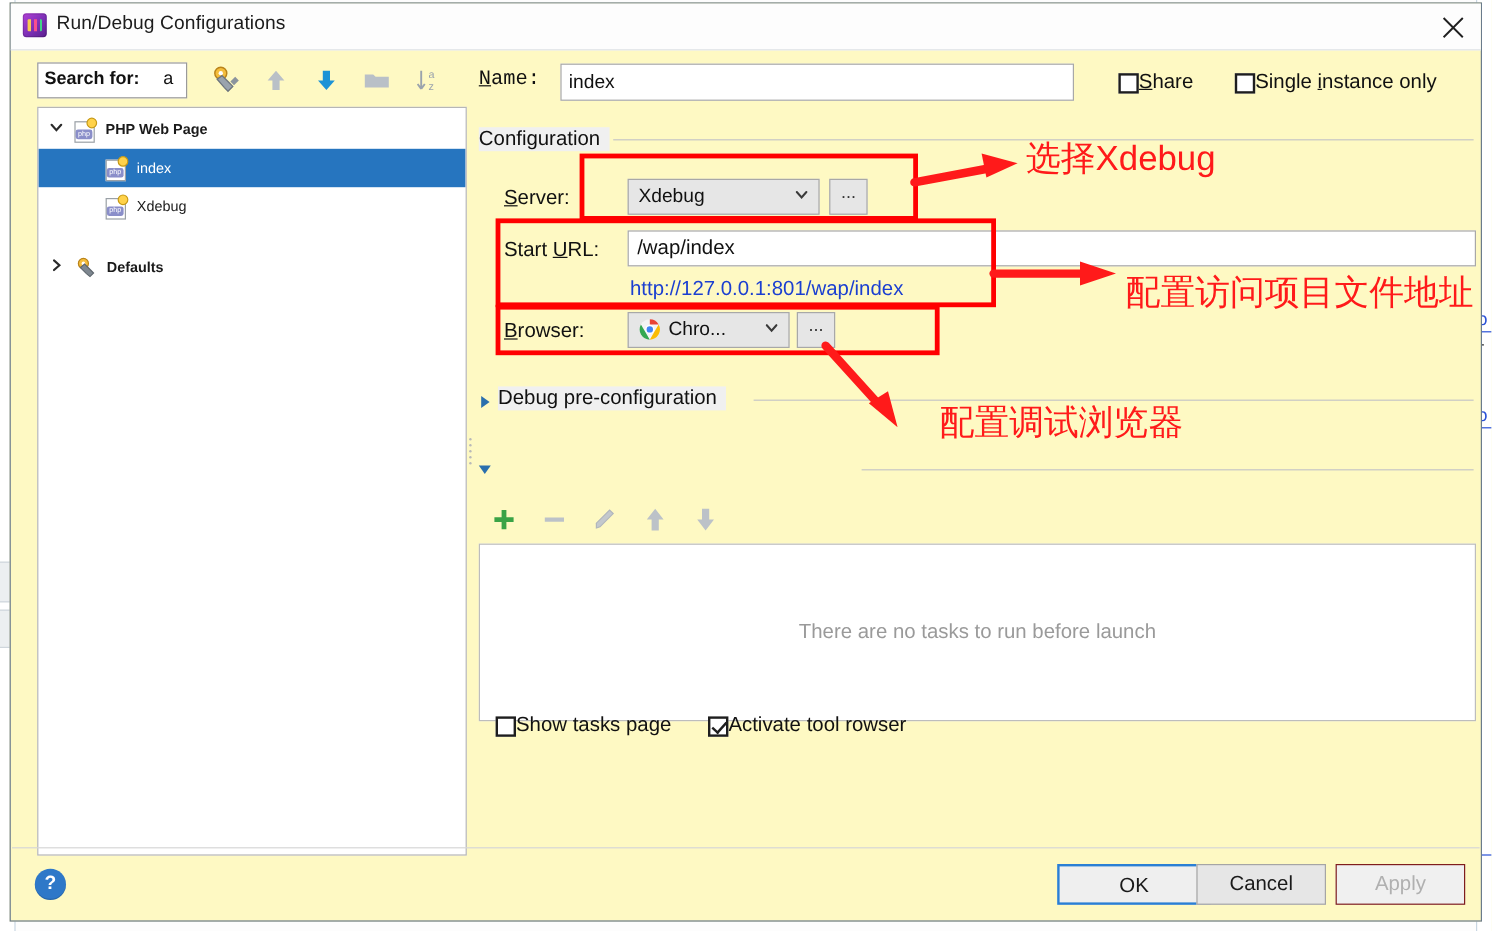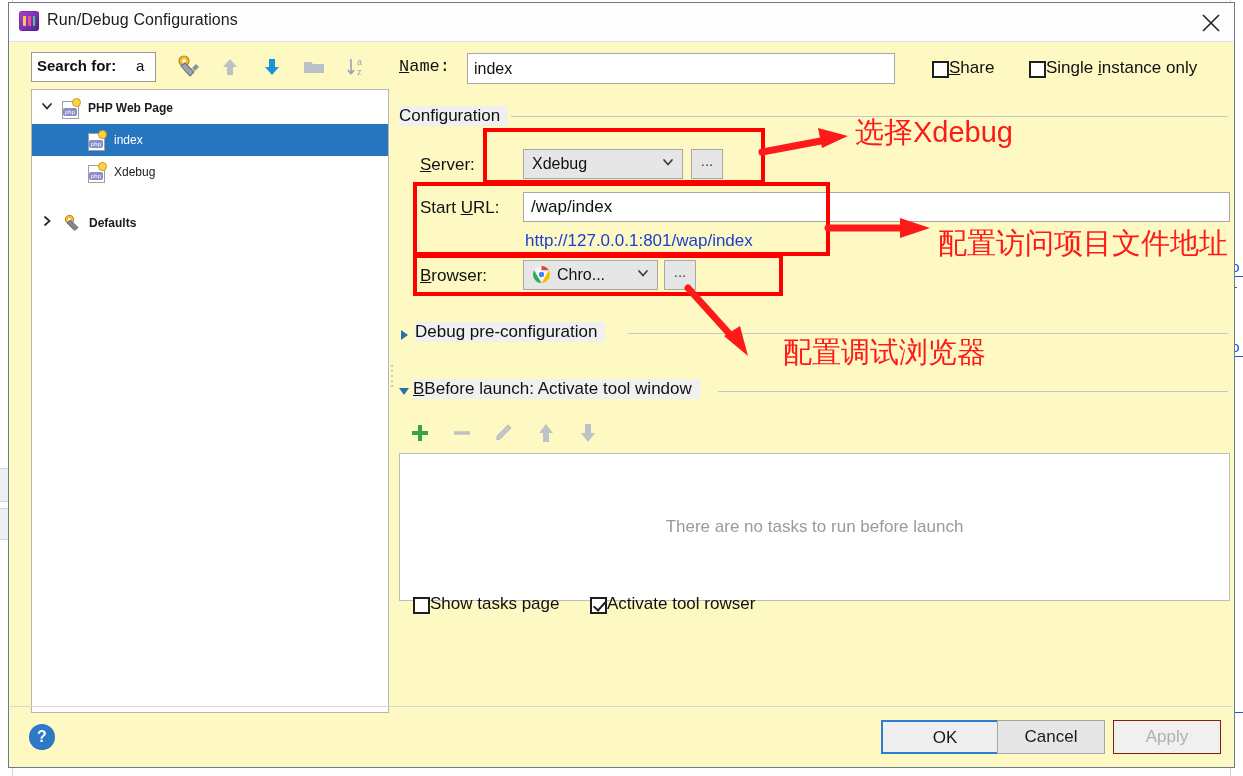--- a/index.html
+++ b/index.html
@@ -337,23 +337,20 @@
           </svg>
       </span>
     </div>
     <div class="dots-btn" style="left:269px;top:213px;">...</div>
 
     <div class="collapse-arrow ca-right" style="left:6px;top:283px;"></div>
     <div class="group-title" style="left:20px;top:275px;">Debug pre-configuration</div>
     <div class="group-line" style="left:233px;top:286px;width:600px;"></div>
 
     <div class="collapse-arrow ca-down" style="left:4px;top:341px;"></div>
-    <div class="group-title" style="left:18px;top:332px;">
-      <span style="text-decoration:none;"><u>B</u></span><span>Before launch: Activate tool window</span>
-    </div>
     <div class="group-line" style="left:323px;top:344px;width:510px;"></div>
 
     <div class="mini-tb">
       <div class="mini-btn" style="left:10px;top:372px;">
         <svg width="30" height="28" viewBox="0 0 30 28">
             <path d="M15 6 L15 22 M7 14 L23 14" stroke="#3aa346" stroke-width="4" stroke-linecap="butt"></path>
           </svg>
       </div>
       <div class="mini-btn" style="left:52px;top:372px;">
         <svg width="30" height="28" viewBox="0 0 30 28">

